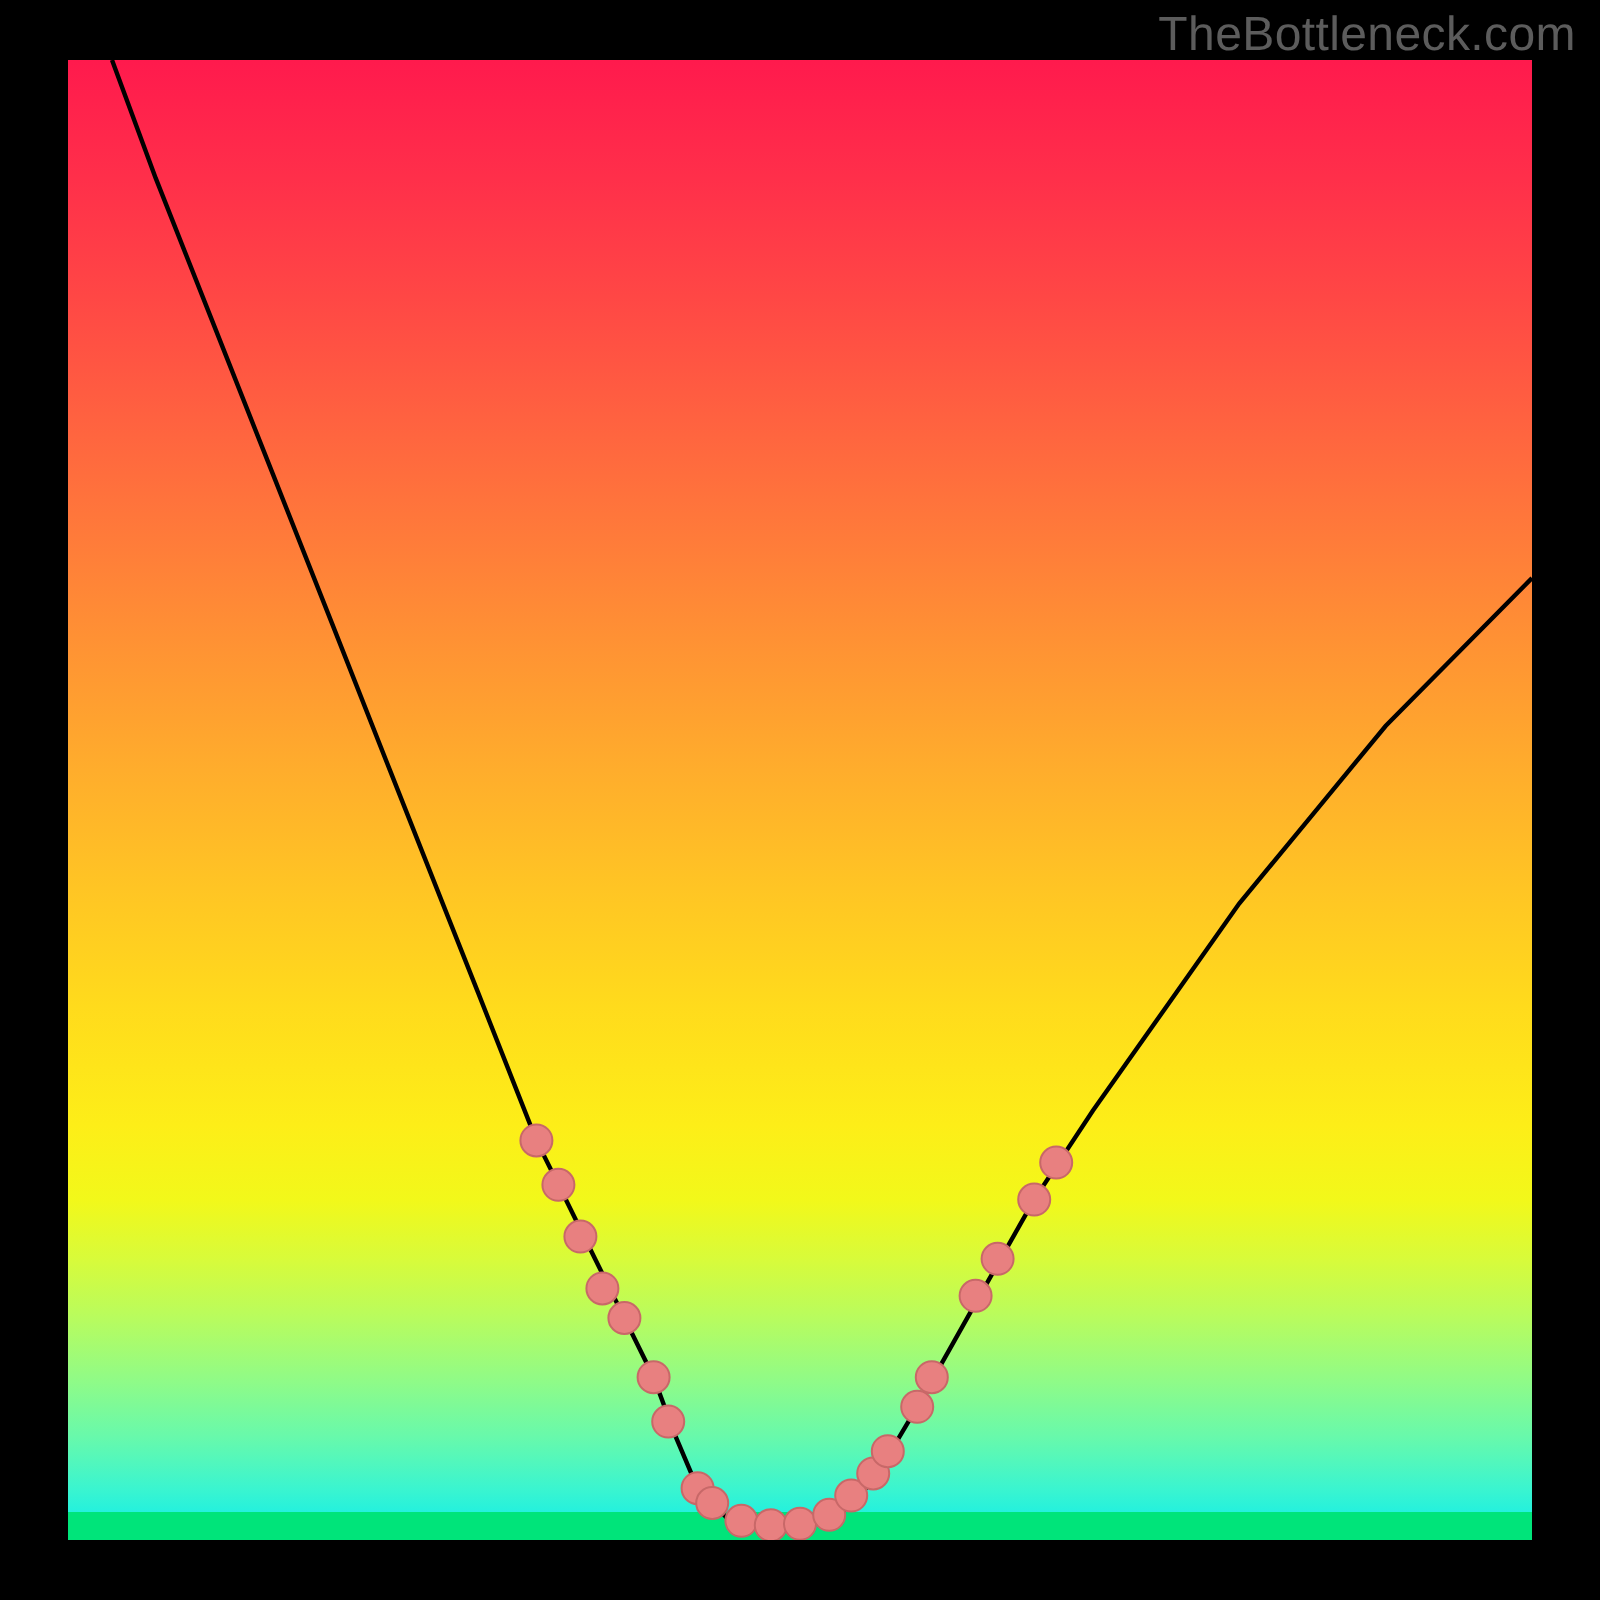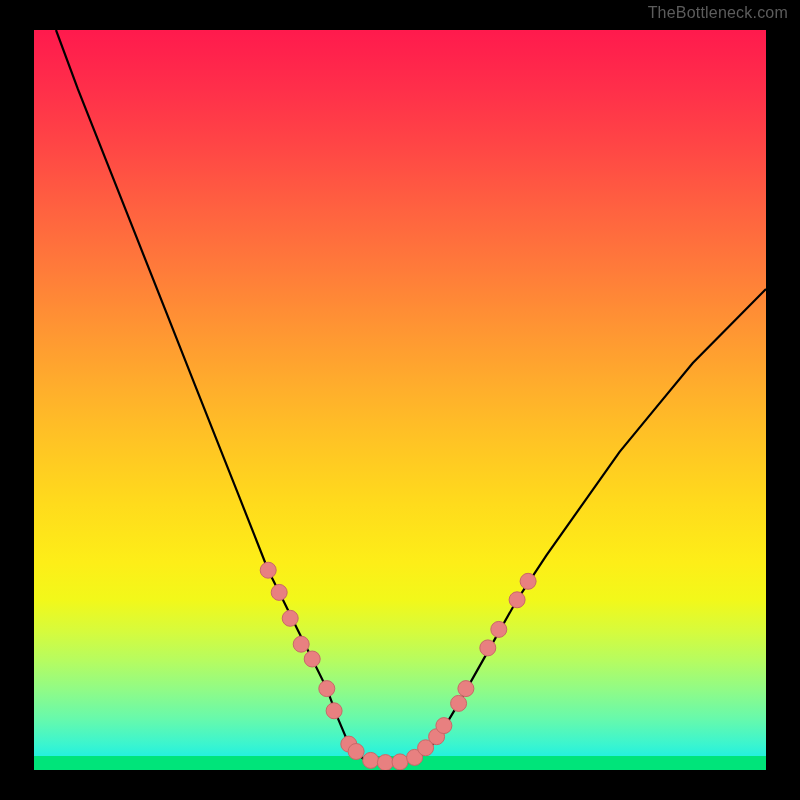--- a/index.html
+++ b/index.html
@@ -65,21 +65,21 @@
   .svg-layer {
     position: absolute;
     top: 0;
     left: 0;
   }
   .watermark {
     position: absolute;
     top: 4px;
     right: 12px;
     color: #5c5c5c;
-    font-size: 16px;
+    font-size: 24px;
     letter-spacing: 0.2px;
   }
 </style>
 </head>
 <body>
 
 <div class="frame">
 
   <div class="plot-area">
     <div class="gradient"></div>

